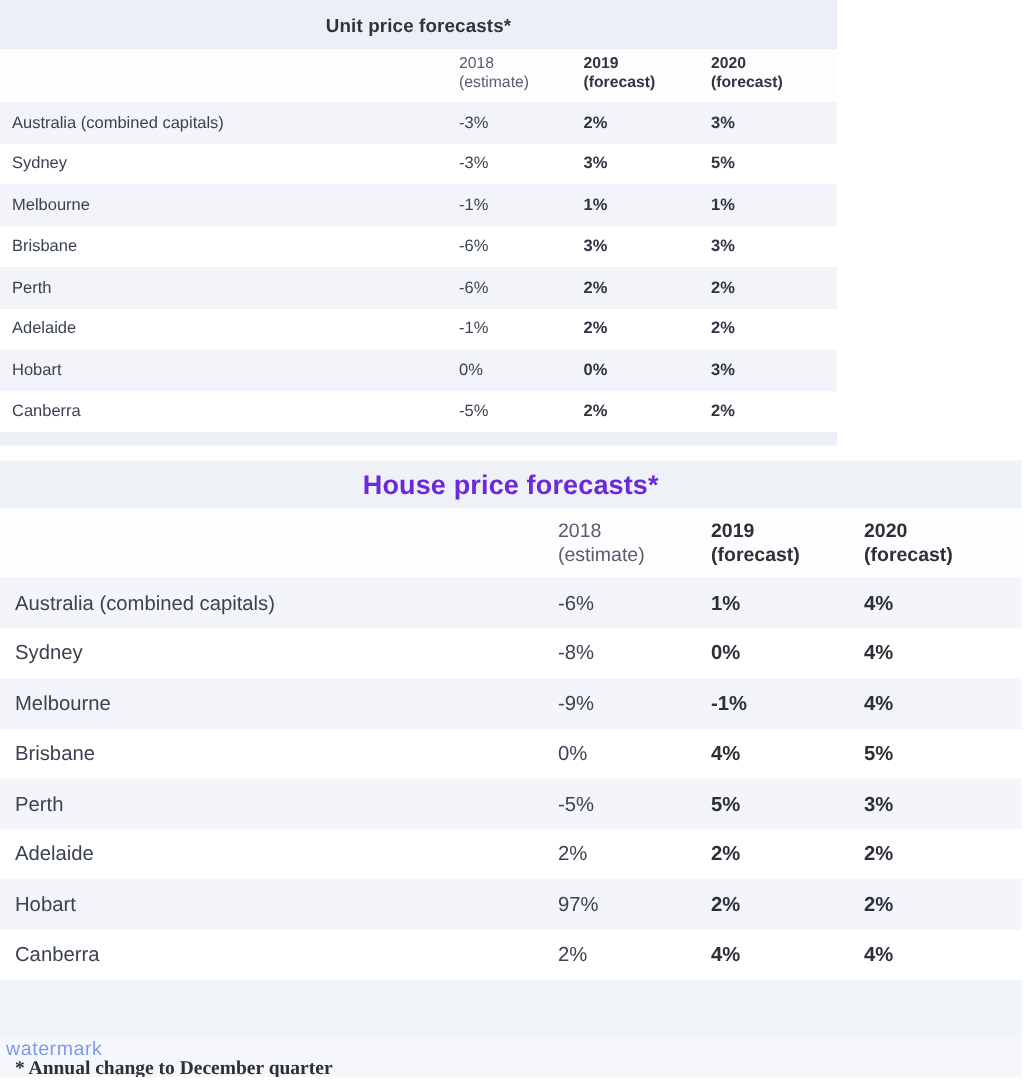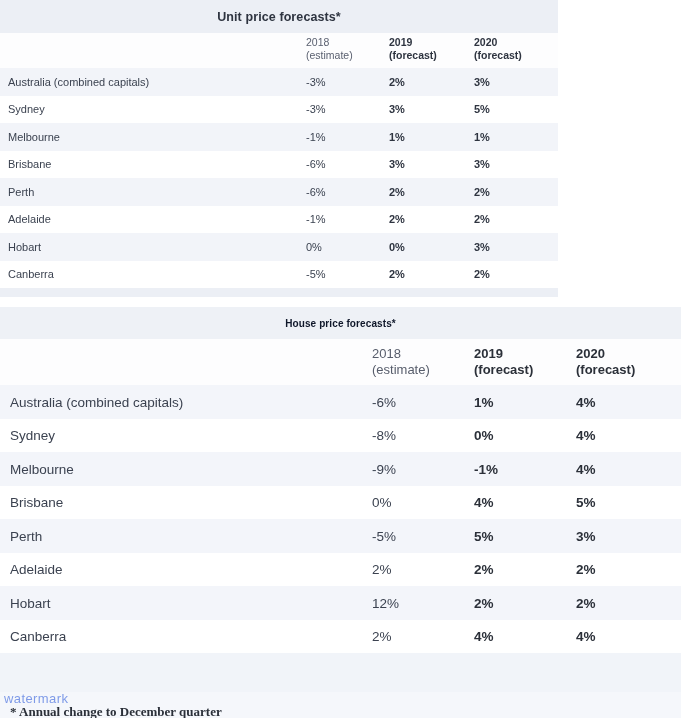--- a/index.html
+++ b/index.html
@@ -85,22 +85,22 @@
   
   .table2 {
     position: absolute;
     left: 0;
     top: 307px;
     width: 681px;
   }
   .t2-title {
     height: 32px;
     background: #eef1f6;
-    color: #0f172a;
-    font-size: 10px;
+    color: #6d28d9;
+    font-size: 18px;
     font-weight: bold;
     display: flex;
     align-items: center;
     justify-content: center;
     letter-spacing: 0.1px;
   }
   .t2-head {
     height: 46px;
     background: #fdfdfe;
     position: relative;
@@ -300,21 +300,21 @@
       <span class="cval bold t2-c2">3%</span>
     </div>
     <div class="t2-row">
       <span class="cname">Adelaide</span>
       <span class="cval t2-c0">2%</span>
       <span class="cval bold t2-c1">2%</span>
       <span class="cval bold t2-c2">2%</span>
     </div>
     <div class="t2-row alt">
       <span class="cname">Hobart</span>
-      <span class="cval t2-c0">12%</span>
+      <span class="cval t2-c0">97%</span>
       <span class="cval bold t2-c1">2%</span>
       <span class="cval bold t2-c2">2%</span>
     </div>
     <div class="t2-row">
       <span class="cname">Canberra</span>
       <span class="cval t2-c0">2%</span>
       <span class="cval bold t2-c1">4%</span>
       <span class="cval bold t2-c2">4%</span>
     </div>
 

